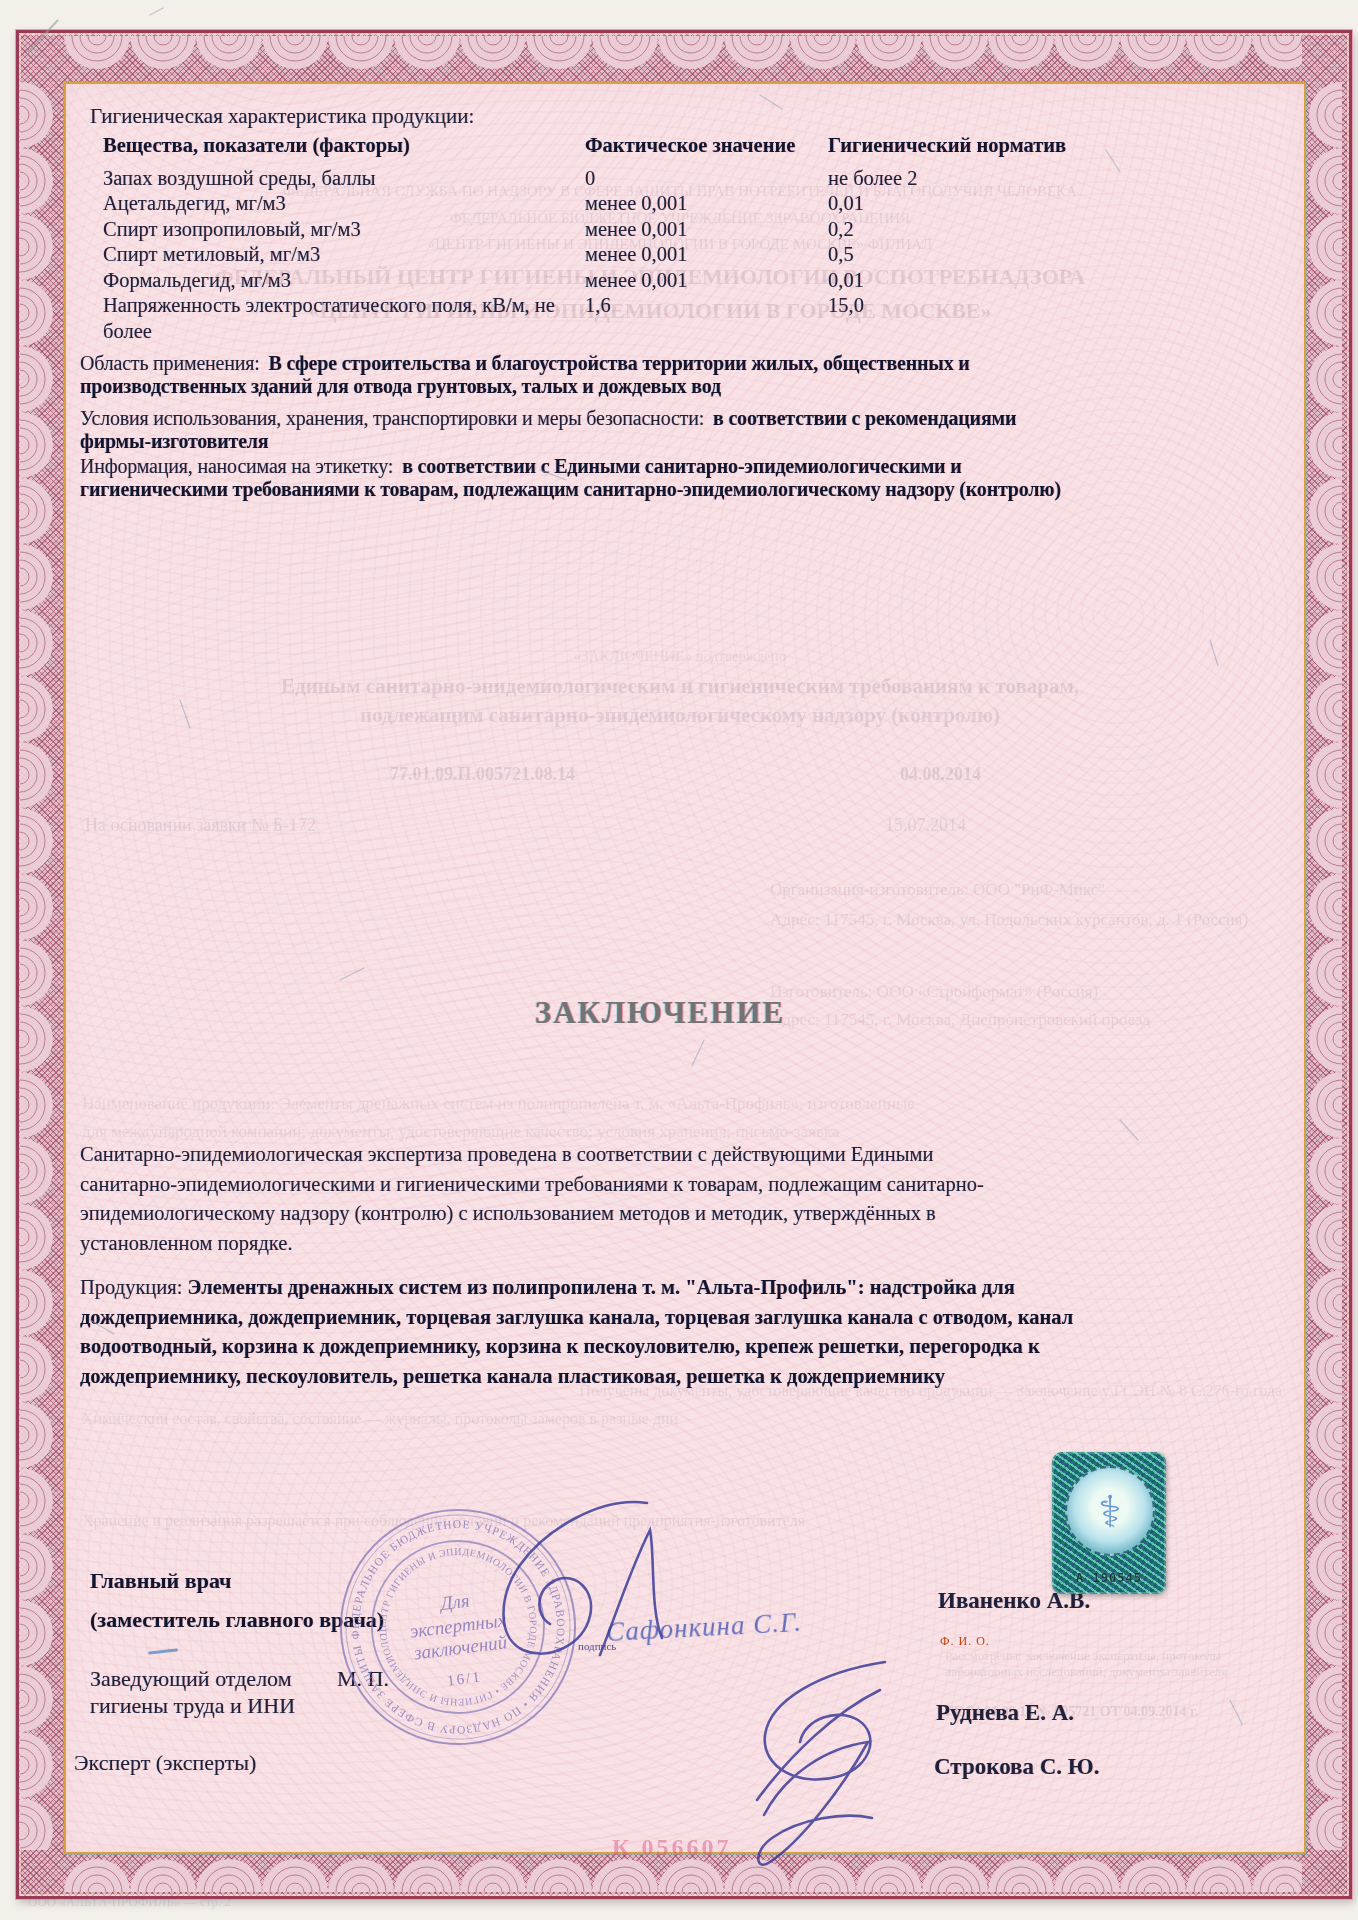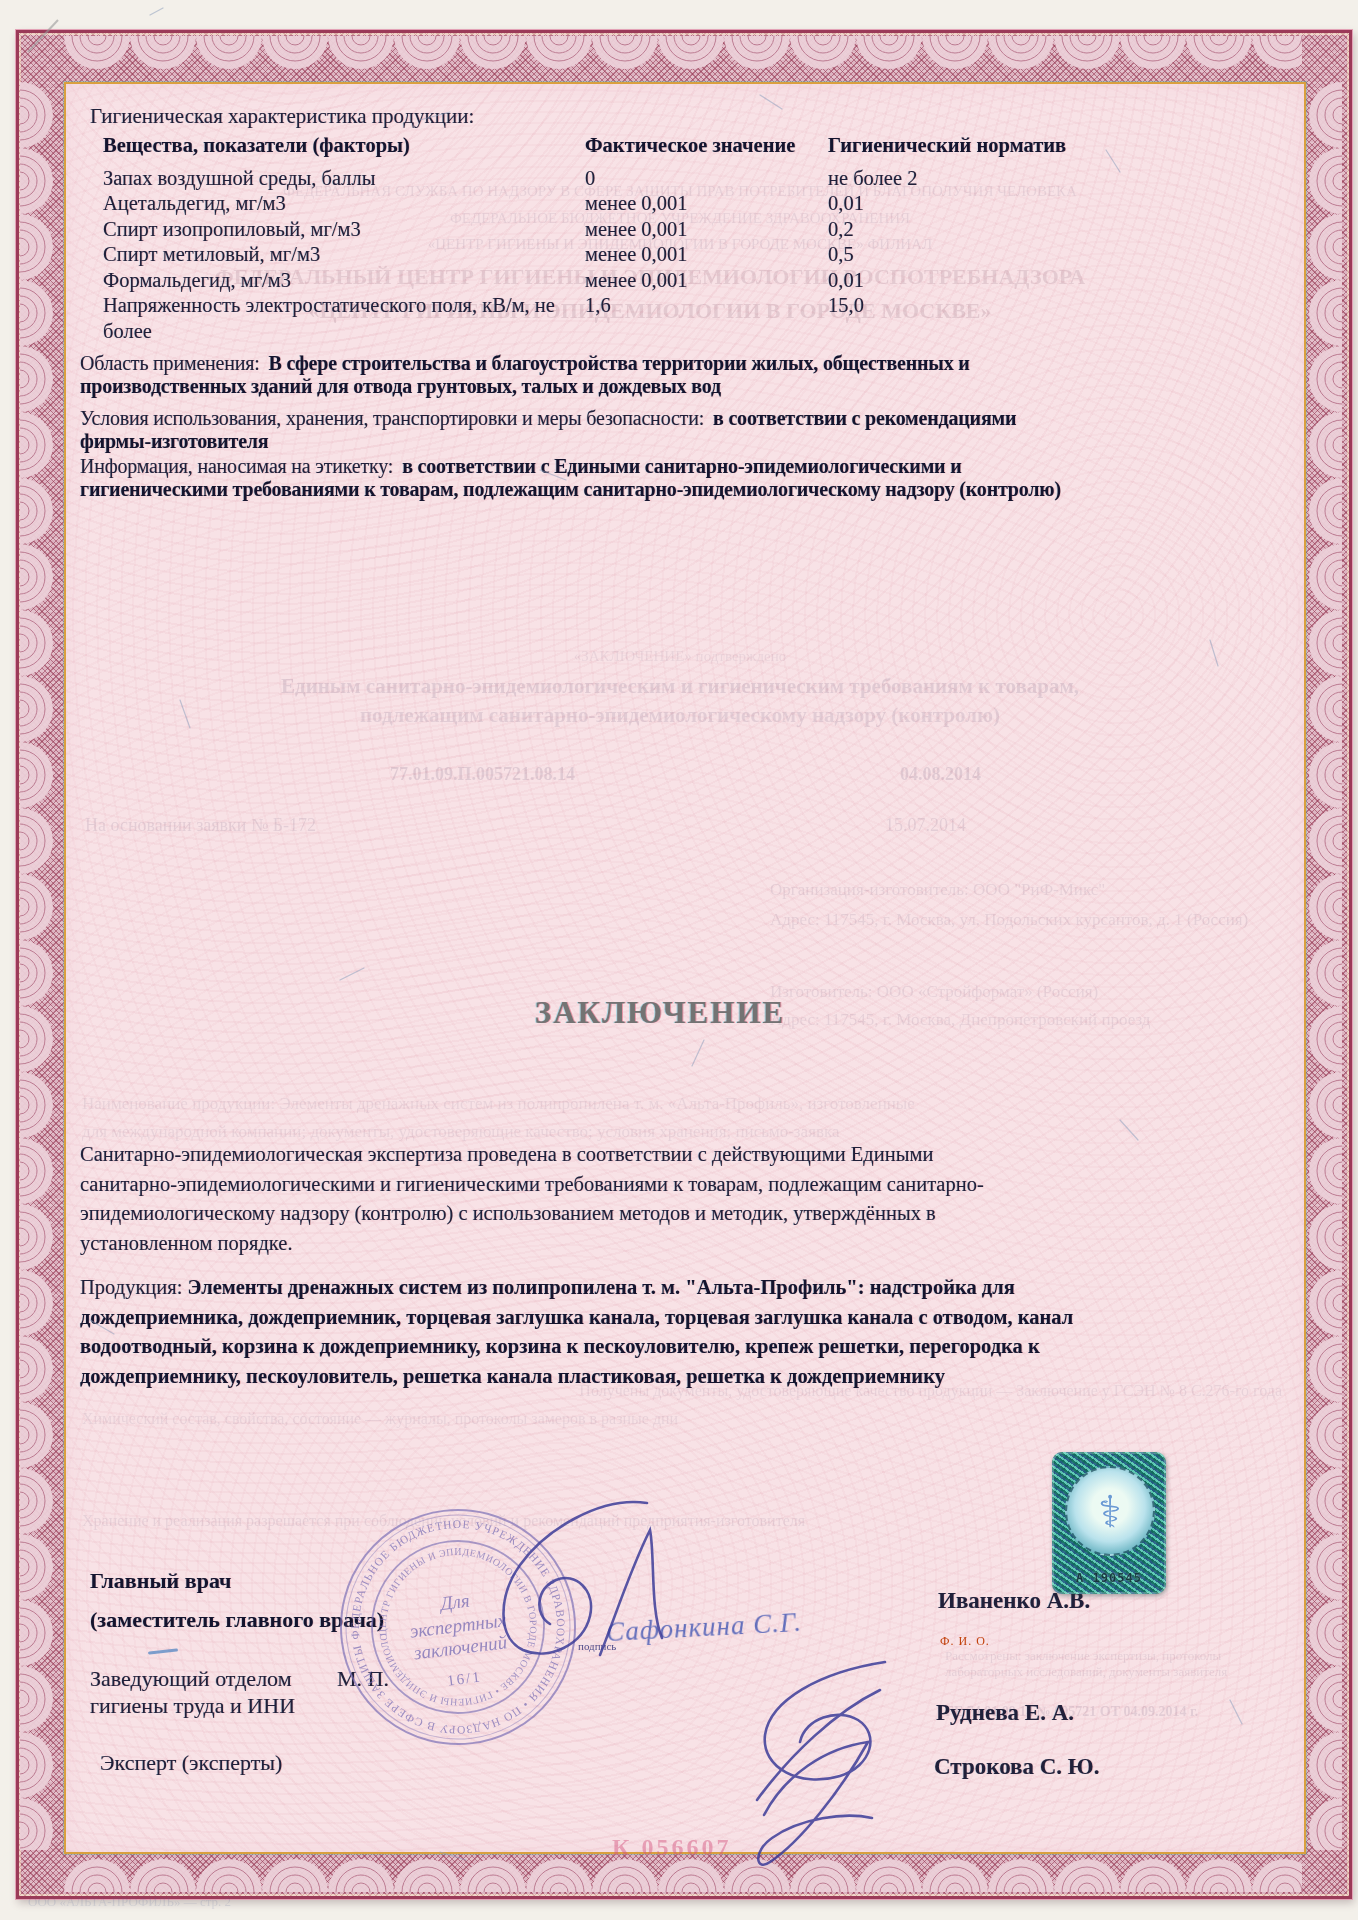--- a/index.html
+++ b/index.html
@@ -215,21 +215,21 @@
   <p class="abs tx body-p" style="left:80px;top:1273px;width:1015px;">
     <span>Продукция:</span><span> </span><span class="b">Элементы дренажных систем из полипропилена т. м. "Альта-Профиль": надстройка для дождеприемника, дождеприемник, торцевая заглушка канала, торцевая заглушка канала с отводом, канал водоотводный, корзина к дождеприемнику, корзина к пескоуловителю, крепеж решетки, перегородка к дождеприемнику, пескоуловитель, решетка канала пластиковая, решетка к дождеприемнику</span>
   </p>
 
 
   <div class="abs tx siglabel b" style="left:90px;top:1568px;">Главный врач</div>
   <div class="abs tx siglabel b" style="left:90px;top:1607px;">(заместитель главного врача)</div>
   <div class="abs dash" style="left:148px;top:1650px;"></div>
   <div class="abs tx siglabel" style="left:90px;top:1666px;">Заведующий отделом</div>
   <div class="abs tx siglabel" style="left:90px;top:1693px;">гигиены труда и ИНИ</div>
-  <div class="abs tx siglabel" style="left:100px;top:1750px;">Эксперт (эксперты)</div>
+  <div class="abs tx siglabel" style="left:74px;top:1750px;">Эксперт (эксперты)</div>
   <div class="abs tx siglabel" style="left:337px;top:1666px;">М. П.</div>
 
   <div class="abs ink-label" style="left:578px;top:1640px;">подпись</div>
   <div class="abs facsimile" style="left:606px;top:1612px;">Сафонкина С.Г.</div>
 
   <div class="abs tx signame" style="left:938px;top:1588px;">Иваненко А.В.</div>
   <div class="abs small-cap" style="left:940px;top:1634px;">Ф. И. О.</div>
   <div class="abs tx signame" style="left:936px;top:1700px;">Руднева Е. А.</div>
   <div class="abs tx signame" style="left:934px;top:1754px;">Строкова С. Ю.</div>
 

